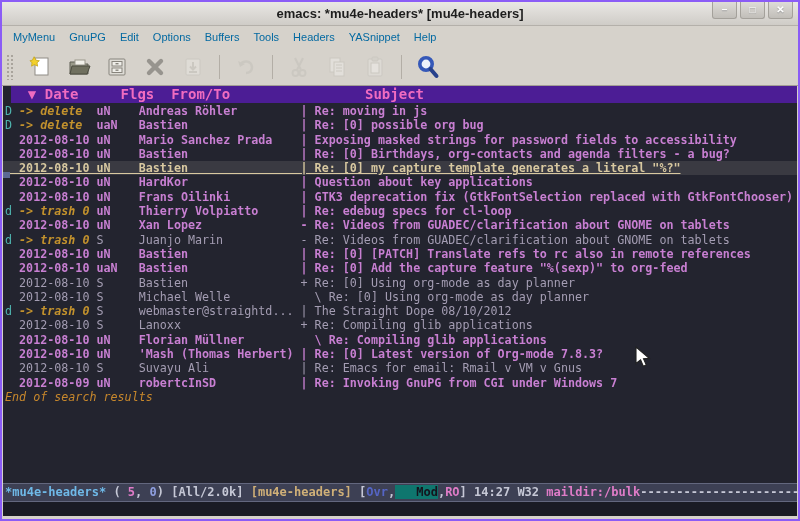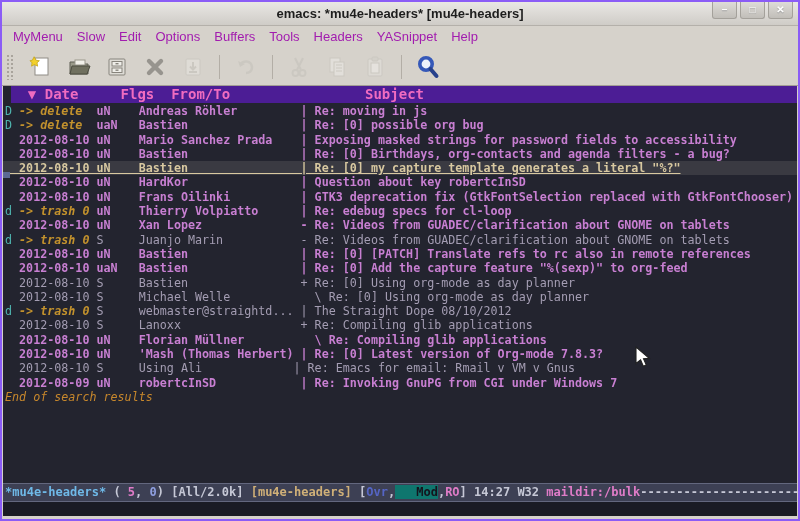--- a/index.html
+++ b/index.html
@@ -21,21 +21,21 @@
   }
   .win-controls { position:absolute; right:5px; top:0; display:flex; gap:3px; }
   .win-btn {
     width:25px; height:17px; font-size:10px; font-weight:bold; color:#ffffff;
     background:linear-gradient(#dedcd8,#c1beb9); border:1px solid #a4a19b;
     border-top:none; border-radius:0 0 3px 3px; text-align:center; line-height:15px;
     text-shadow:0 1px 1px #999;
   }
   
   .menubar { height:22px; display:flex; align-items:center; padding-left:4px; background:#d6d2cb; }
-  .menu-item { padding:0 7px; font-size:13px; color:#a21caf; line-height:22px; }
+  .menu-item { padding:0 7px; font-size:11px; color:#0369a1; line-height:22px; }
   
   .toolbar {
     height:38px; display:flex; align-items:center; gap:6px;
     padding-left:4px; background:#d6d2cb; border-bottom:1px solid #a29d95;
   }
   .tb-handle {
     width:9px; height:26px; margin-right:4px;
     background-image:radial-gradient(#a9a49c 1px, transparent 1.2px);
     background-size:4px 4px;
   }
@@ -93,21 +93,21 @@
     <div class="title-text">emacs: *mu4e-headers* [mu4e-headers]</div>
     <div class="win-controls">
         <div class="win-btn">–</div>
         <div class="win-btn">□</div>
         <div class="win-btn">✕</div>
       </div>
   </div>
 
   <div class="menubar">
       <span class="menu-item">MyMenu</span>
-      <span class="menu-item">Slow</span>
+      <span class="menu-item">GnuPG</span>
       <span class="menu-item">Edit</span>
       <span class="menu-item">Options</span>
       <span class="menu-item">Buffers</span>
       <span class="menu-item">Tools</span>
       <span class="menu-item">Headers</span>
       <span class="menu-item">YASnippet</span>
       <span class="menu-item">Help</span>
     </div>
 
   <div class="toolbar">
@@ -192,34 +192,34 @@
   </div>
 
   <div class="emacs-area">
     <div class="header-line">  ▼ Date     Flgs  From/To                Subject</div>
     <div class="rows">
         <div class="row"><span class="m">D </span><span class="a">-&gt; delete  </span><span class="u">uN    Andreas Röhler         | Re: moving in js</span></div>
         <div class="row"><span class="m">D </span><span class="a">-&gt; delete  </span><span class="u">uaN   Bastien                | Re: [0] possible org bug</span></div>
         <div class="row"><span class="m">  </span><span class="u">2012-08-10 </span><span class="u">uN    Mario Sanchez Prada    | Exposing masked strings for password fields to accessibility</span></div>
         <div class="row"><span class="m">  </span><span class="u">2012-08-10 </span><span class="u">uN    Bastien                | Re: [0] Birthdays, org-contacts and agenda filters - a bug?</span></div>
         <div class="row hl"><span class="h">  2012-08-10 uN    Bastien                | Re: [0] my capture template generates a literal "%?"</span></div>
-        <div class="row"><span class="m">  </span><span class="u">2012-08-10 </span><span class="u">uN    HardKor                | Question about key robertcInSD</span></div>
+        <div class="row"><span class="m">  </span><span class="u">2012-08-10 </span><span class="u">uN    HardKor                | Question about key applications</span></div>
         <div class="row"><span class="m">  </span><span class="u">2012-08-10 </span><span class="u">uN    Frans Oilinki          | GTK3 deprecation fix (GtkFontSelection replaced with GtkFontChooser)</span></div>
         <div class="row"><span class="m">d </span><span class="a">-&gt; trash 0 </span><span class="u">uN    Thierry Volpiatto      | Re: edebug specs for cl-loop</span></div>
         <div class="row"><span class="m">  </span><span class="u">2012-08-10 </span><span class="u">uN    Xan Lopez              - Re: Videos from GUADEC/clarification about GNOME on tablets</span></div>
         <div class="row"><span class="m">d </span><span class="a">-&gt; trash 0 </span><span class="r">S     Juanjo Marin           - Re: Videos from GUADEC/clarification about GNOME on tablets</span></div>
         <div class="row"><span class="m">  </span><span class="u">2012-08-10 </span><span class="u">uN    Bastien                | Re: [0] [PATCH] Translate refs to rc also in remote references</span></div>
         <div class="row"><span class="m">  </span><span class="u">2012-08-10 </span><span class="u">uaN   Bastien                | Re: [0] Add the capture feature "%(sexp)" to org-feed</span></div>
         <div class="row"><span class="m">  </span><span class="r">2012-08-10 </span><span class="r">S     Bastien                + Re: [0] Using org-mode as day planner</span></div>
         <div class="row"><span class="m">  </span><span class="r">2012-08-10 </span><span class="r">S     Michael Welle            \ Re: [0] Using org-mode as day planner</span></div>
         <div class="row"><span class="m">d </span><span class="a">-&gt; trash 0 </span><span class="r">S     webmaster@straightd... | The Straight Dope 08/10/2012</span></div>
         <div class="row"><span class="m">  </span><span class="r">2012-08-10 </span><span class="r">S     Lanoxx                 + Re: Compiling glib applications</span></div>
         <div class="row"><span class="m">  </span><span class="u">2012-08-10 </span><span class="u">uN    Florian Müllner          \ Re: Compiling glib applications</span></div>
         <div class="row"><span class="m">  </span><span class="u">2012-08-10 </span><span class="u">uN    'Mash (Thomas Herbert) | Re: [0] Latest version of Org-mode 7.8.3?</span></div>
-        <div class="row"><span class="m">  </span><span class="r">2012-08-10 </span><span class="r">S     Using Ali             | Re: Emacs for email: Rmail v VM v Gnus</span></div>
+        <div class="row"><span class="m">  </span><span class="r">2012-08-10 </span><span class="r">S     Suvayu Ali             | Re: Emacs for email: Rmail v VM v Gnus</span></div>
         <div class="row"><span class="m">  </span><span class="u">2012-08-09 </span><span class="u">uN    robertcInSD            | Re: Invoking GnuPG from CGI under Windows 7</span></div>
         <div class="row"><span class="e">End of search results</span></div>
       </div>
     <div class="modeline"><span class="ml-cyan">*mu4e-headers*</span><span class="ml-plain"> ( </span><span class="ml-pink">5</span><span class="ml-plain">, </span><span class="ml-lav">0</span><span class="ml-plain">) [All/2.0k] </span><span class="ml-tan">[mu4e-headers]</span><span class="ml-plain"> [</span><span class="ml-dimblue">Ovr</span><span class="ml-plain">,</span><span class="ml-modred">Mod</span><span class="ml-plain">,</span><span class="ml-pink">RO</span><span class="ml-plain">] 14:27 W32 </span><span class="ml-pinkbold">maildir:/bulk</span><span class="ml-plain">--------------------------------</span></div>
     <div class="echo"></div>
   </div>
 
   <svg class="mouse-cursor" width="16" height="22">
     <path d="M1,1 L1,17.5 L5.6,13.8 L8.3,20.2 L11.2,18.9 L8.5,12.7 L14.3,12.4 Z" fill="#ffffff" stroke="#222222" stroke-width="1.1"></path>
   </svg>

